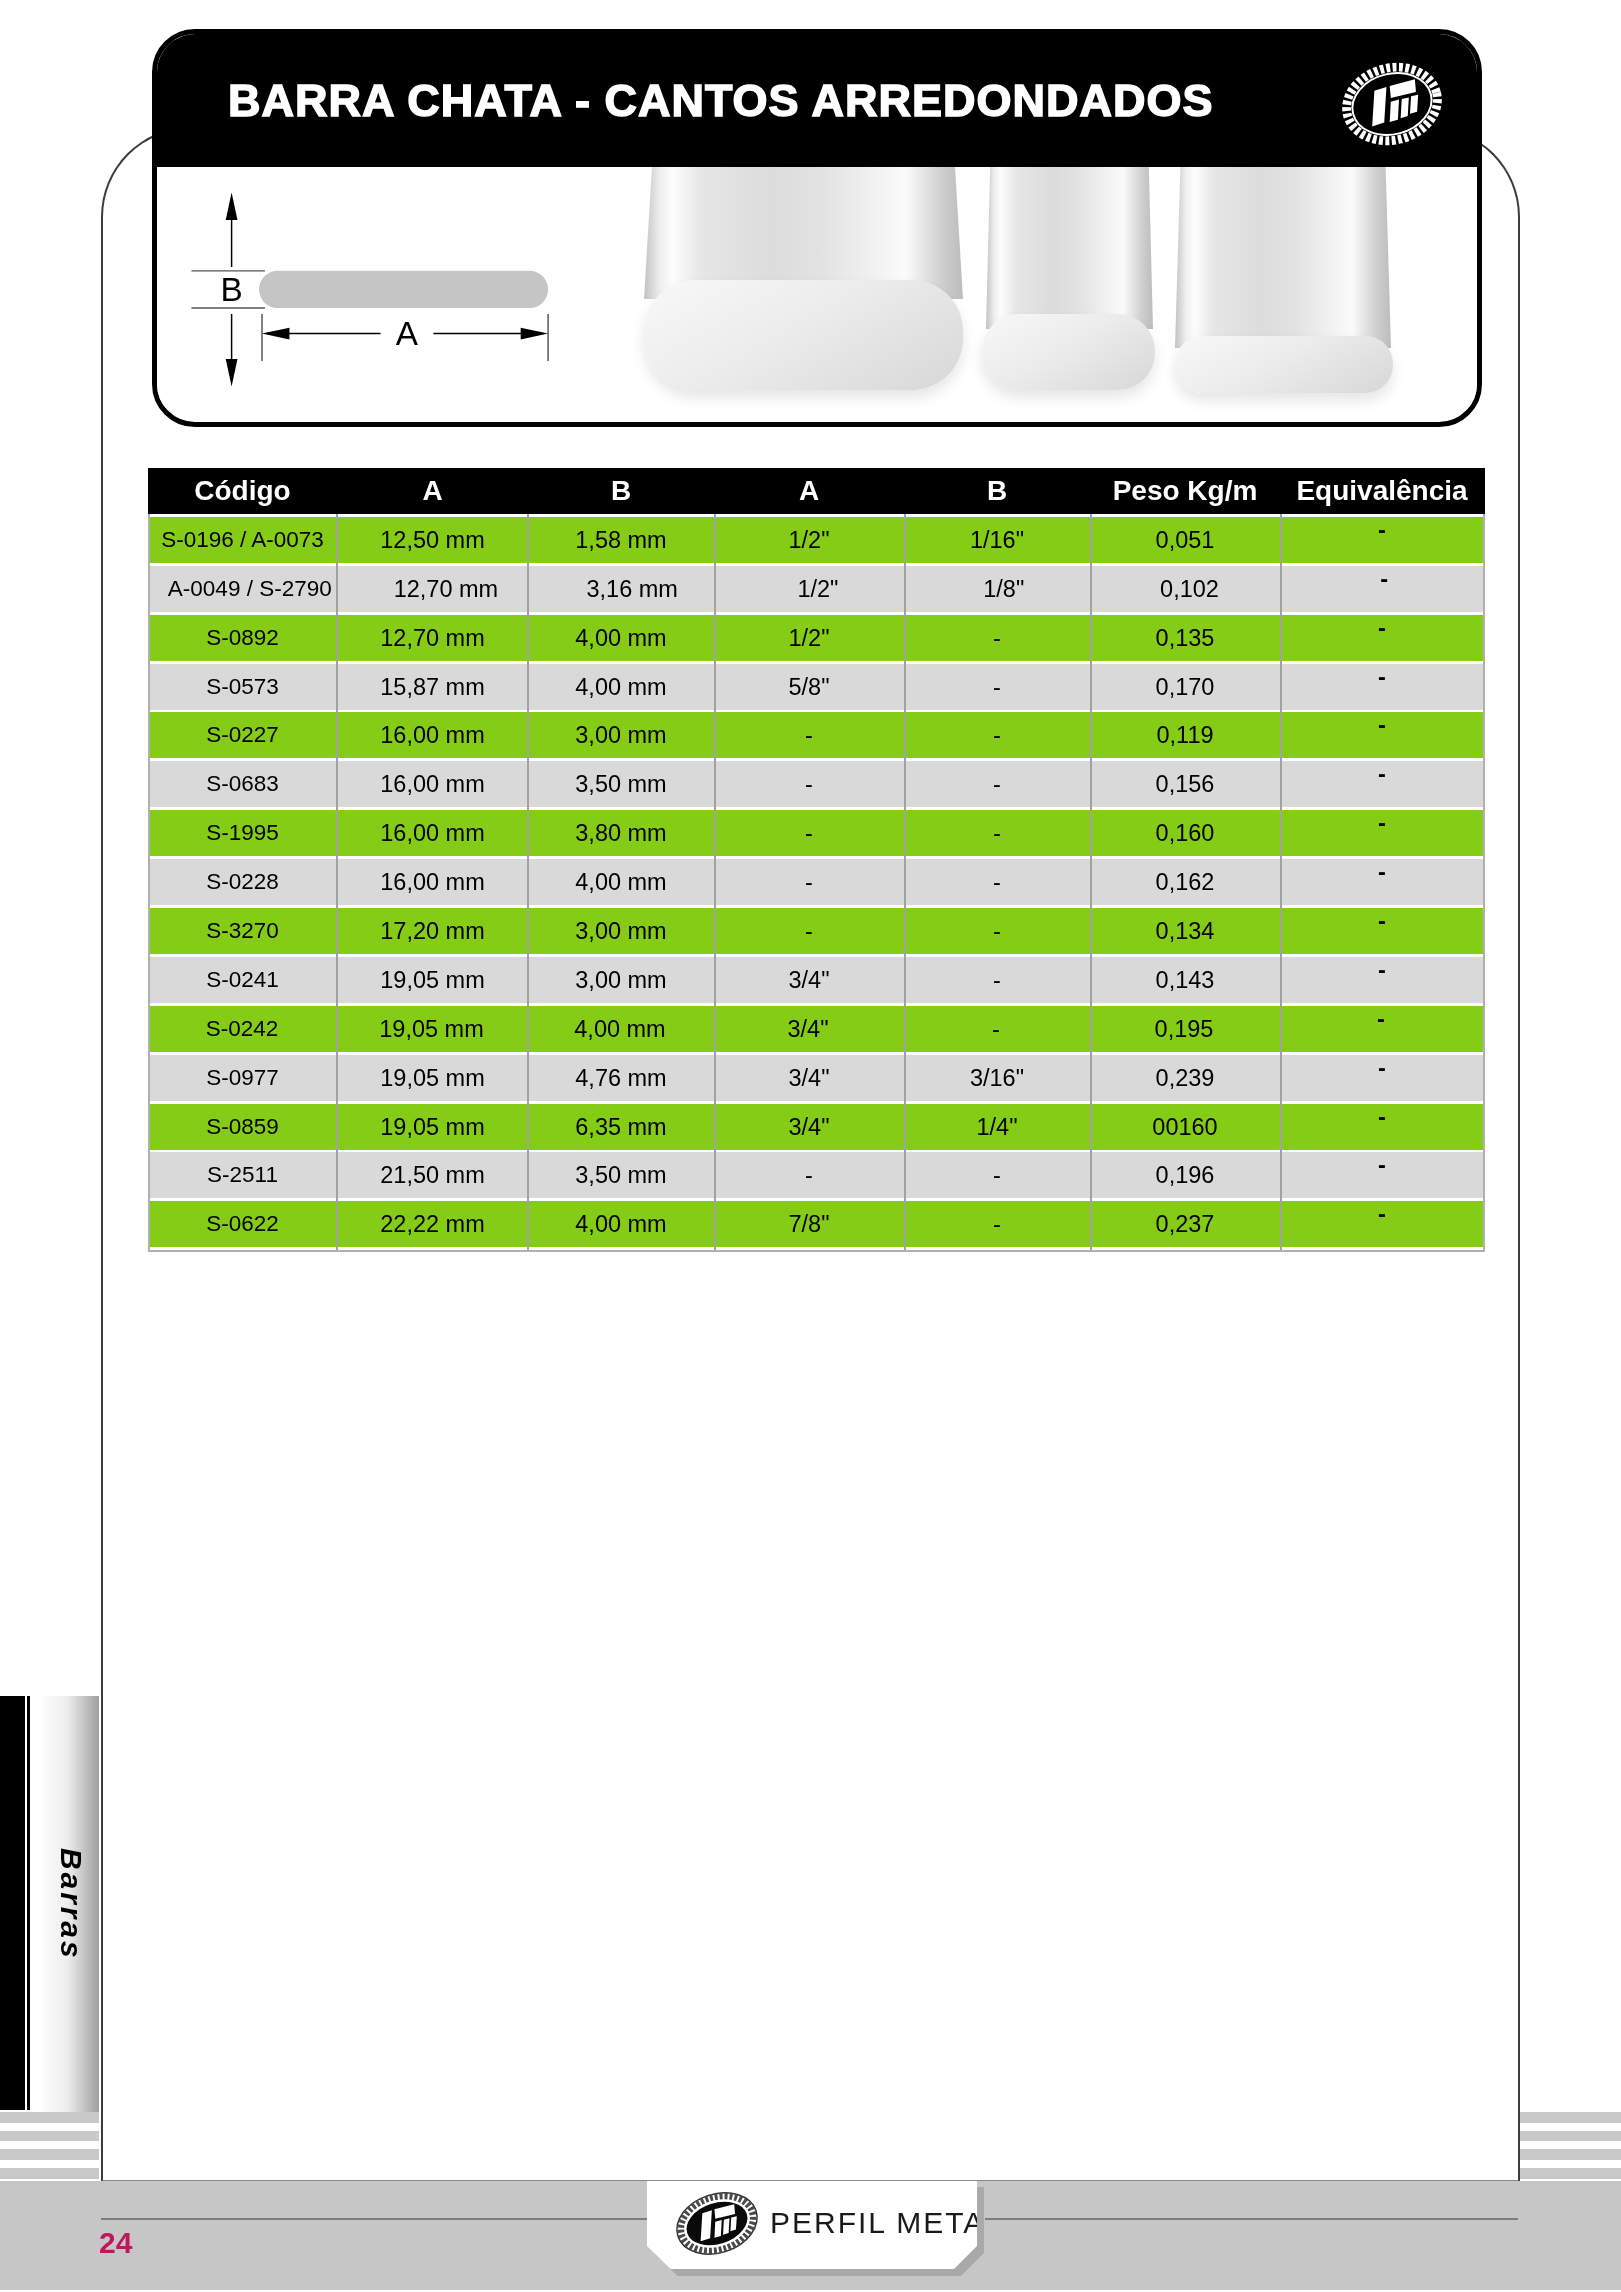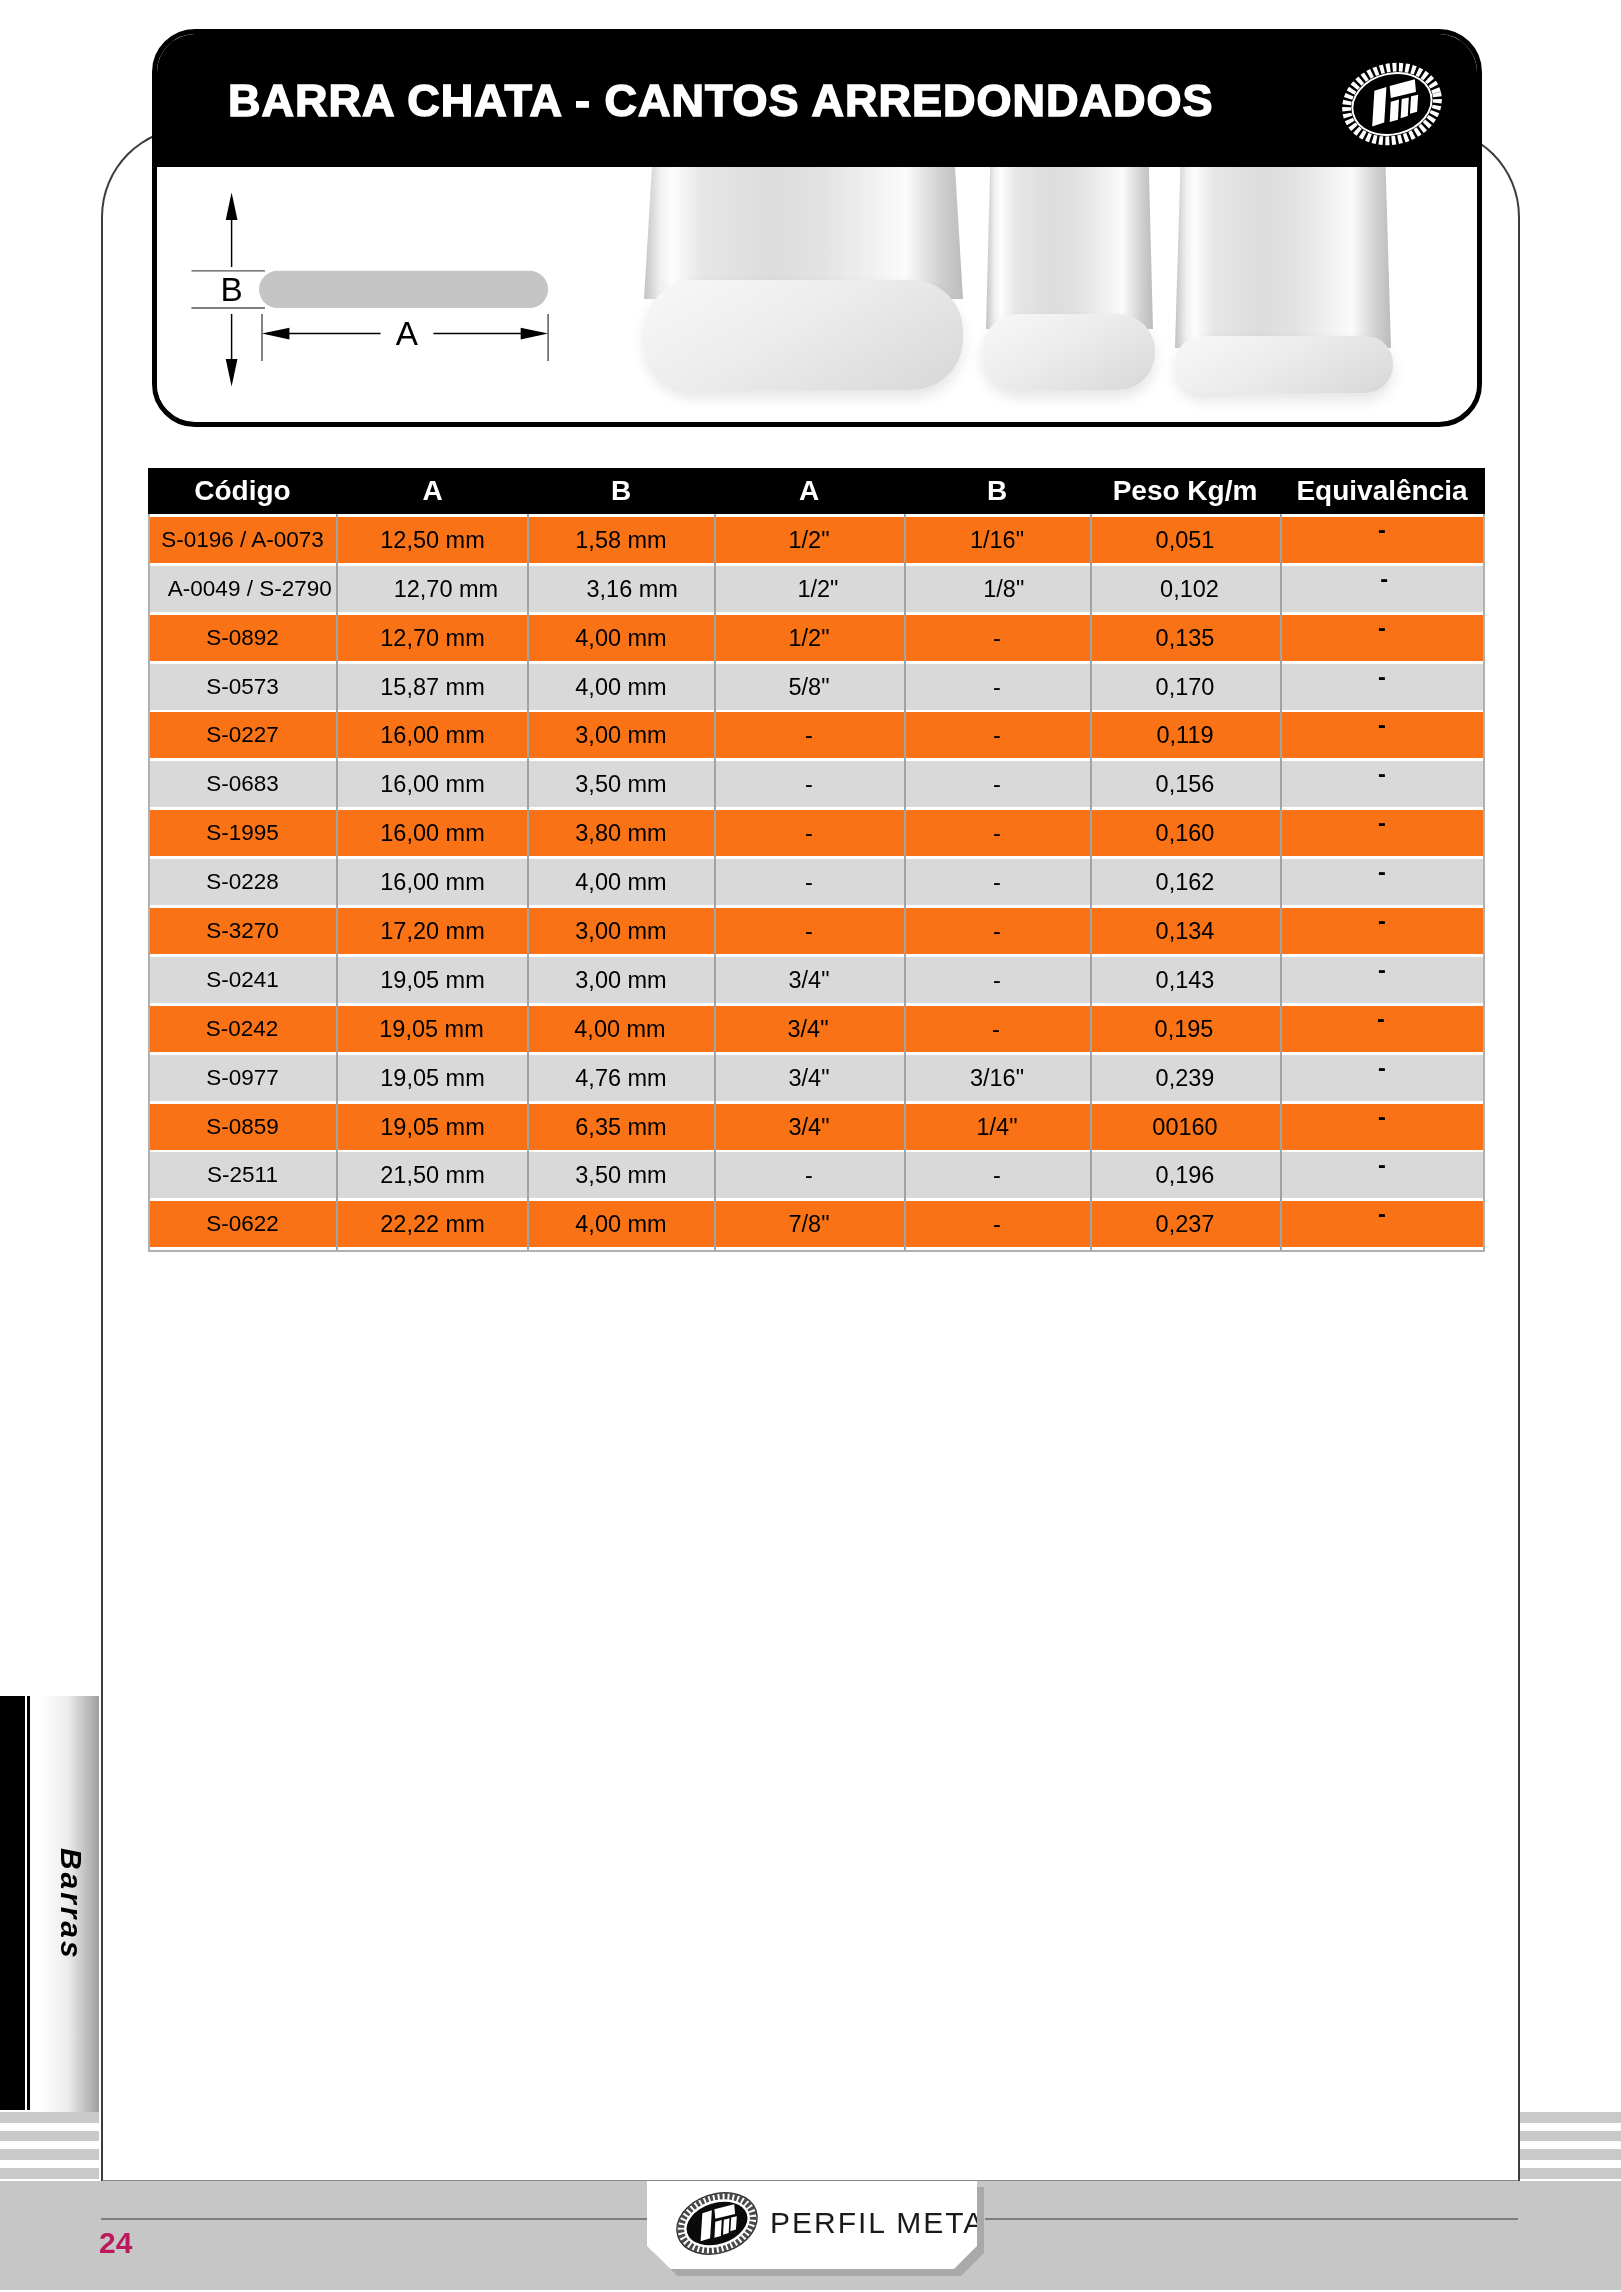--- a/index.html
+++ b/index.html
@@ -29,21 +29,21 @@
   .diagram{position:absolute;left:0;top:133px;right:0;height:243px;background:#fff;}
   .dim-svg{position:absolute;left:0;top:0;width:451px;height:243px;}
   .bar3d{position:absolute;top:0;clip-path:polygon(2.5% 0,97.5% 0,100% 100%,0 100%);
     background:linear-gradient(90deg,#c2c2c2 0%,#efefef 5%,#fdfdfd 9%,#e6e6e6 18%,#dcdcdc 40%,#e2e2e2 55%,#f1f1f1 72%,#fbfbfb 82%,#d0d0d0 93%,#bcbcbc 100%);}
   .barcap{position:absolute;background:linear-gradient(150deg,#f8f8f8 0%,#ececec 45%,#d7d7d7 100%);
     box-shadow:0 7.8px 13.7px rgba(0,0,0,0.10);}
   
   .ptable{position:absolute;left:148px;top:468px;width:1337px;z-index:2;}
   .thead{display:flex;height:46px;background:#000;}
   .thcell{color:#fff;font-weight:bold;font-size:28px;text-align:center;line-height:46px;overflow:hidden;}
-  .trow{display:flex;height:46px;margin-top:2.9px;background:#f97316;}
+  .trow{display:flex;height:46px;margin-top:2.9px;background:#84cc16;}
   .trow.alt{background:#d9d9d9;}
   .tcell{font-size:23.5px;text-align:center;line-height:46px;color:#000;overflow:hidden;}
   .tcell.c1{font-size:22.5px;}
   .tcell.c7{line-height:27.4px;font-weight:bold;}
   .vline{position:absolute;top:46px;width:2px;height:738px;background:#a2a2a2;z-index:4;}
   .edgeL{position:absolute;left:0;top:46px;width:2px;height:738px;background:#b0b0b0;z-index:4;}
   .edgeR{position:absolute;right:0;top:46px;width:2px;height:738px;background:#b0b0b0;z-index:4;}
   .edgeB{position:absolute;left:0;top:782px;width:100%;height:2px;background:#b0b0b0;z-index:4;}
   
   .side-black{position:absolute;left:0;top:1696px;width:24.5px;height:414px;background:#000;z-index:2;}

